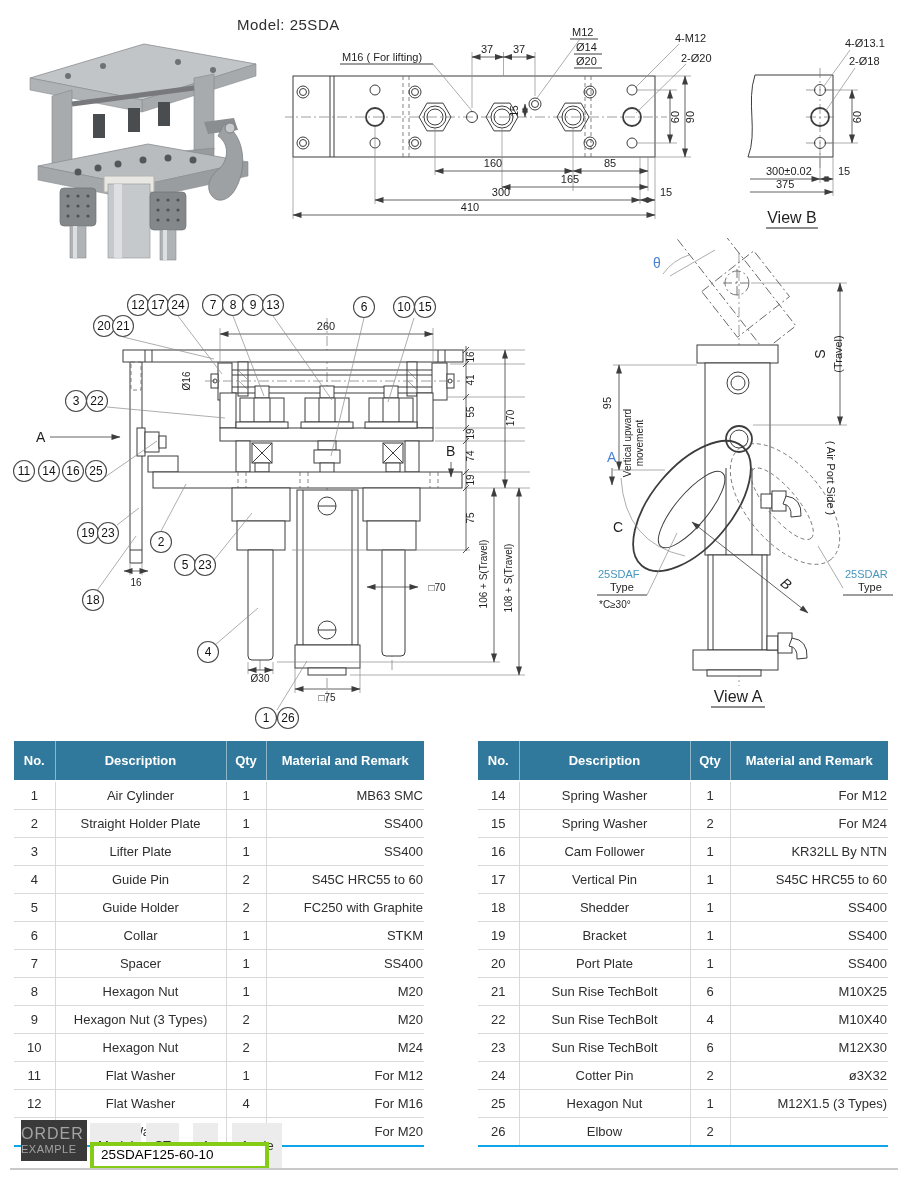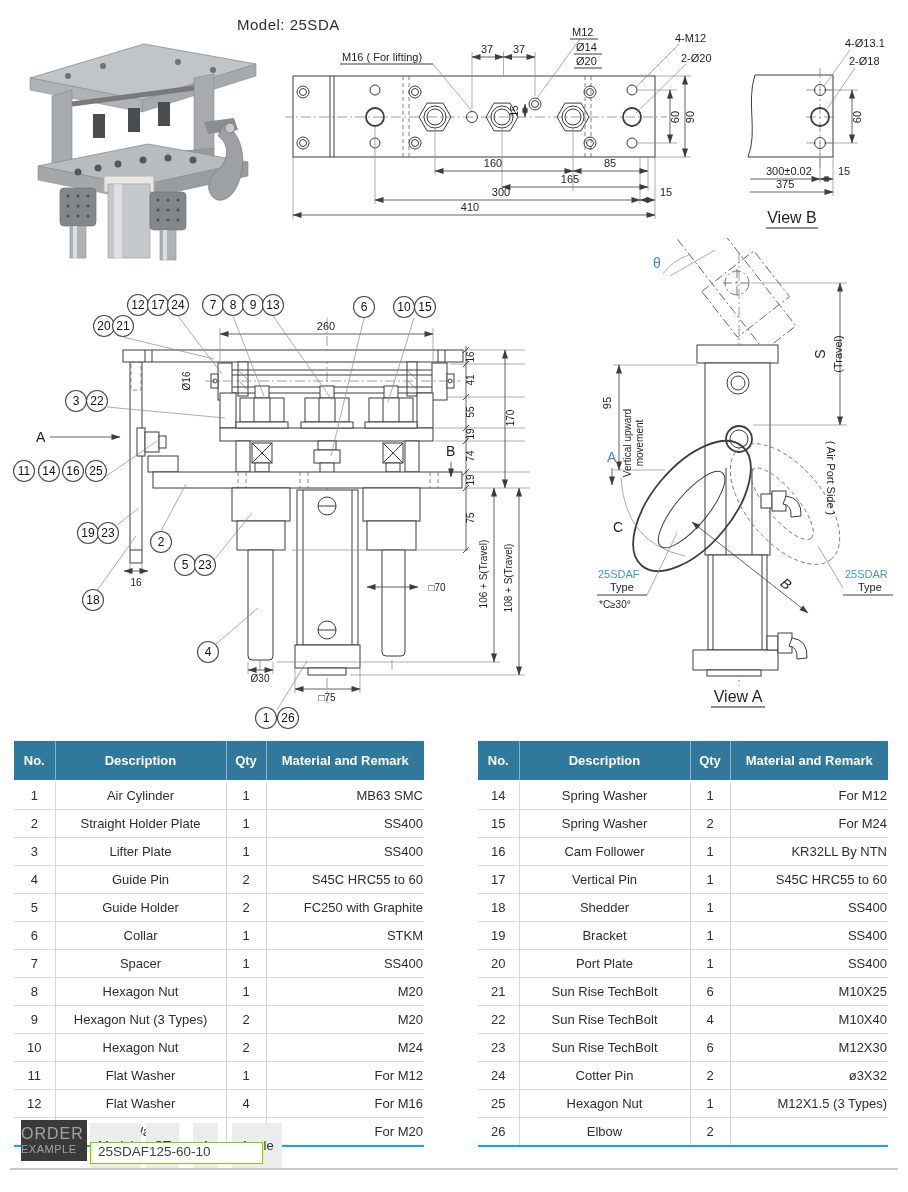--- a/index.html
+++ b/index.html
@@ -29,21 +29,21 @@
   .parts-table th{background:#31799c;color:#fff;font-weight:bold;height:37px;font-size:13px;border-bottom:2px solid #fff}
   .parts-table th+th{border-left:1px solid rgba(255,255,255,.45)}
   .parts-table td{height:25px;text-align:center;border-bottom:1px solid #d9d9d9;overflow:hidden;white-space:nowrap}
   .parts-table td+td{border-left:1px solid #d9d9d9}
   .parts-table td:last-child{text-align:right;padding-left:10px}
   .order-box{background:#3a3a3a;color:#a3a3a3;width:66px;height:41px;display:flex;flex-direction:column;justify-content:center;align-items:flex-start;line-height:1.15}
   .order-box .l1{font-size:16px;letter-spacing:1px}
   .order-box .l2{font-size:11px;letter-spacing:.5px}
   .chips{display:flex;align-items:center;gap:5px;font-size:13px;color:#333}
   .chip{background:#ececec;padding:15px 8px}
-  .code-box{border:1px solid #84cc16;width:164px;height:18px;font-size:13.5px;color:#404040;padding:1px 0 1px 7px;background:#fff}
+  .code-box{border:4px solid #84cc16;width:164px;height:18px;font-size:13.5px;color:#000000;padding:1px 0 1px 7px;background:#fff}
   .footer-divider{background:#c9c9c9;height:2px}
 </style>
 </head>
 <body>
 
 <div class="page">
 
   <div class="abs page-title" style="left:237px;top:16px">Model: 25SDA</div>
 
   <svg class="abs" style="left:8px;top:26px" width="255" height="235">

